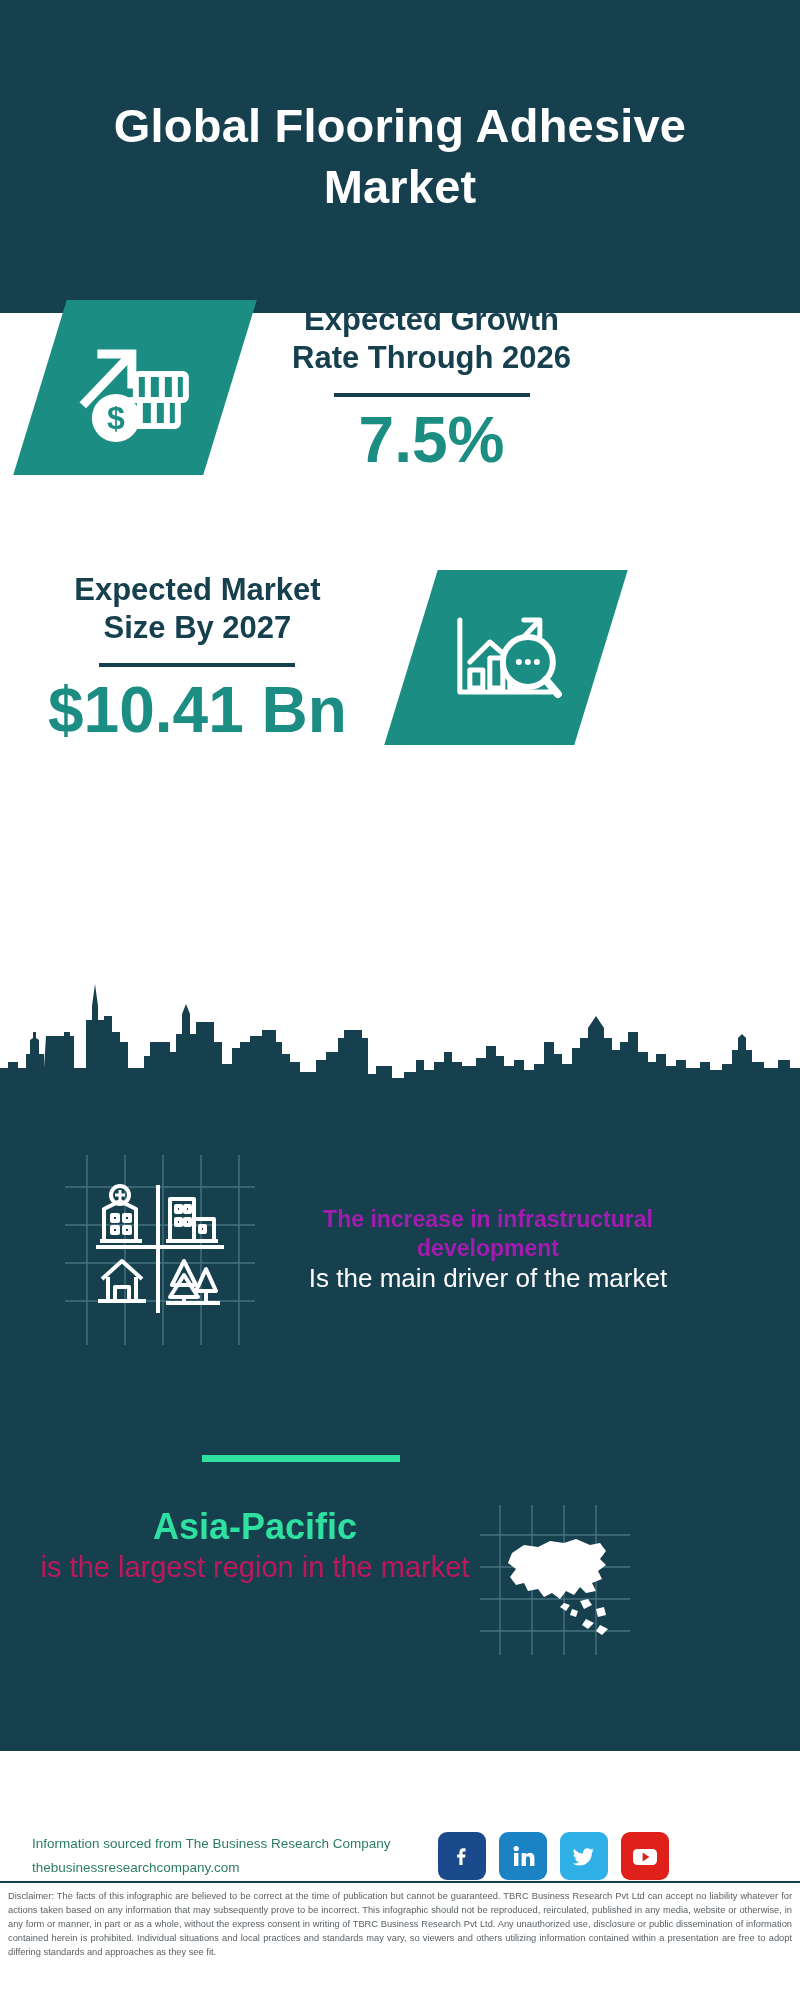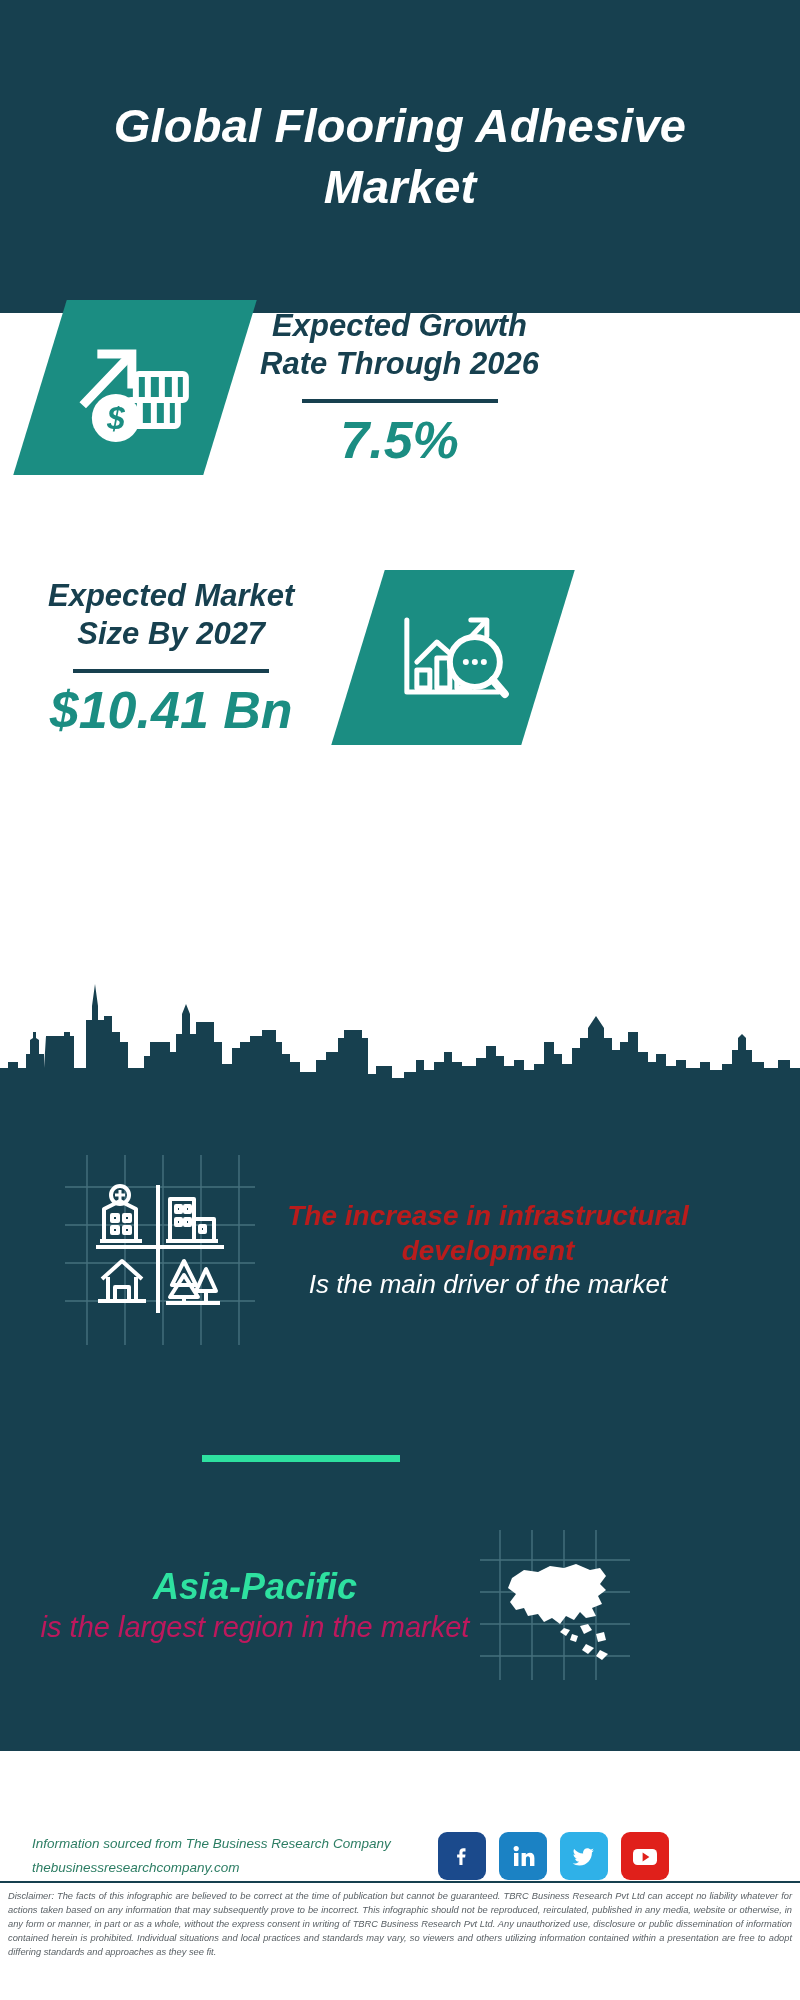--- a/index.html
+++ b/index.html
@@ -1,21 +1,21 @@
 <!DOCTYPE html>
 <html><head>
 <meta charset="utf-8">
 <style>
   html,body{margin:0;padding:0;}
   body{
     width:800px;height:2000px;background:#ffffff;
     font-family:"Liberation Sans",sans-serif;
     -webkit-font-smoothing:antialiased;
   }
-  .page{position:relative;width:800px;height:2000px;overflow:hidden;background:#fff;font-style:italic;}
+  .page{position:relative;width:800px;height:2000px;overflow:hidden;background:#fff;}
 
   
   .header{
     position:absolute;left:0;top:0;width:800px;height:313px;
     background:#17404f;display:flex;align-items:center;justify-content:center;
   }
   .header-title{
     color:#ffffff;font-weight:bold;font-size:47px;line-height:1.28;
     text-align:center;letter-spacing:.2px;max-width:640px;
   }
@@ -30,55 +30,55 @@
   }
   .para > .ico{transform:skewX(17deg);display:block;}
   .stat-text{display:flex;flex-direction:column;align-items:center;}
   .stat-head{
     color:#17404f;font-weight:bold;font-size:31px;line-height:1.22;text-align:center;
   }
   .stat-rule{
     width:196px;height:4px;background:#17404f;margin:16px 0 10px 0;
   }
   .stat-value{
-    color:#1b8d82;font-weight:bold;font-size:52px;line-height:1.05;text-align:center;
+    color:#1b8d82;font-weight:bold;font-size:64px;line-height:1.05;text-align:center;
   }
 
   #stat-growth{left:0;top:300px;width:800px;justify-content:flex-start;}
   #stat-growth .para{margin-left:40px;}
-  #stat-growth .stat-text{margin-left:30px;}
+  #stat-growth .stat-text{margin-left:62px;}
 
   #stat-size{left:0;top:570px;width:800px;justify-content:flex-start;}
   #stat-size .stat-text{margin-left:48px;}
   #stat-size .para{margin-left:64px;}
 
   
   .dark-panel{
     position:absolute;left:0;top:1106px;width:800px;height:645px;background:#17404f;
   }
   .skyline{position:absolute;left:0;top:-130px;width:800px;height:132px;display:block;}
 
   .driver-row{
     position:absolute;left:0;top:1150px;width:800px;height:200px;
     display:flex;align-items:center;
   }
   .icon-grid-box{position:relative;width:190px;height:190px;margin-left:65px;flex:none;}
   .icon-grid-box .grid-lines{position:absolute;inset:0;}
   .icon-grid-box .gico{position:absolute;left:25px;top:24px;}
   .driver-text{margin-left:18px;width:430px;text-align:center;}
-  .hl{color:#b91c1c;font-weight:bold;font-size:28px;line-height:1.24;display:block;}
+  .hl{color:#a21caf;font-weight:bold;font-size:23px;line-height:1.24;display:block;}
   .sub{color:#ffffff;font-weight:normal;font-size:26px;line-height:1.25;display:block;}
 
   .mid-rule{
     position:absolute;left:202px;top:1455px;width:198px;height:7px;background:#2ee1a0;
   }
 
   .region-row{
     position:absolute;left:0;top:1505px;width:800px;height:200px;
-    display:flex;align-items:center;
+    display:flex;
   }
   .region-text{width:430px;text-align:center;margin-left:40px;}
   .region-name{color:#2ee1a0;font-weight:bold;font-size:36px;line-height:1.22;display:block;}
   .region-sub{color:#be185d;font-size:29px;line-height:1.27;display:block;}
   .map-box{position:relative;width:150px;height:150px;margin-left:10px;flex:none;}
 
   
   .footer{
     position:absolute;left:0;top:1751px;width:800px;height:130px;background:#ffffff;
     display:flex;align-items:center;margin-top:40px;

